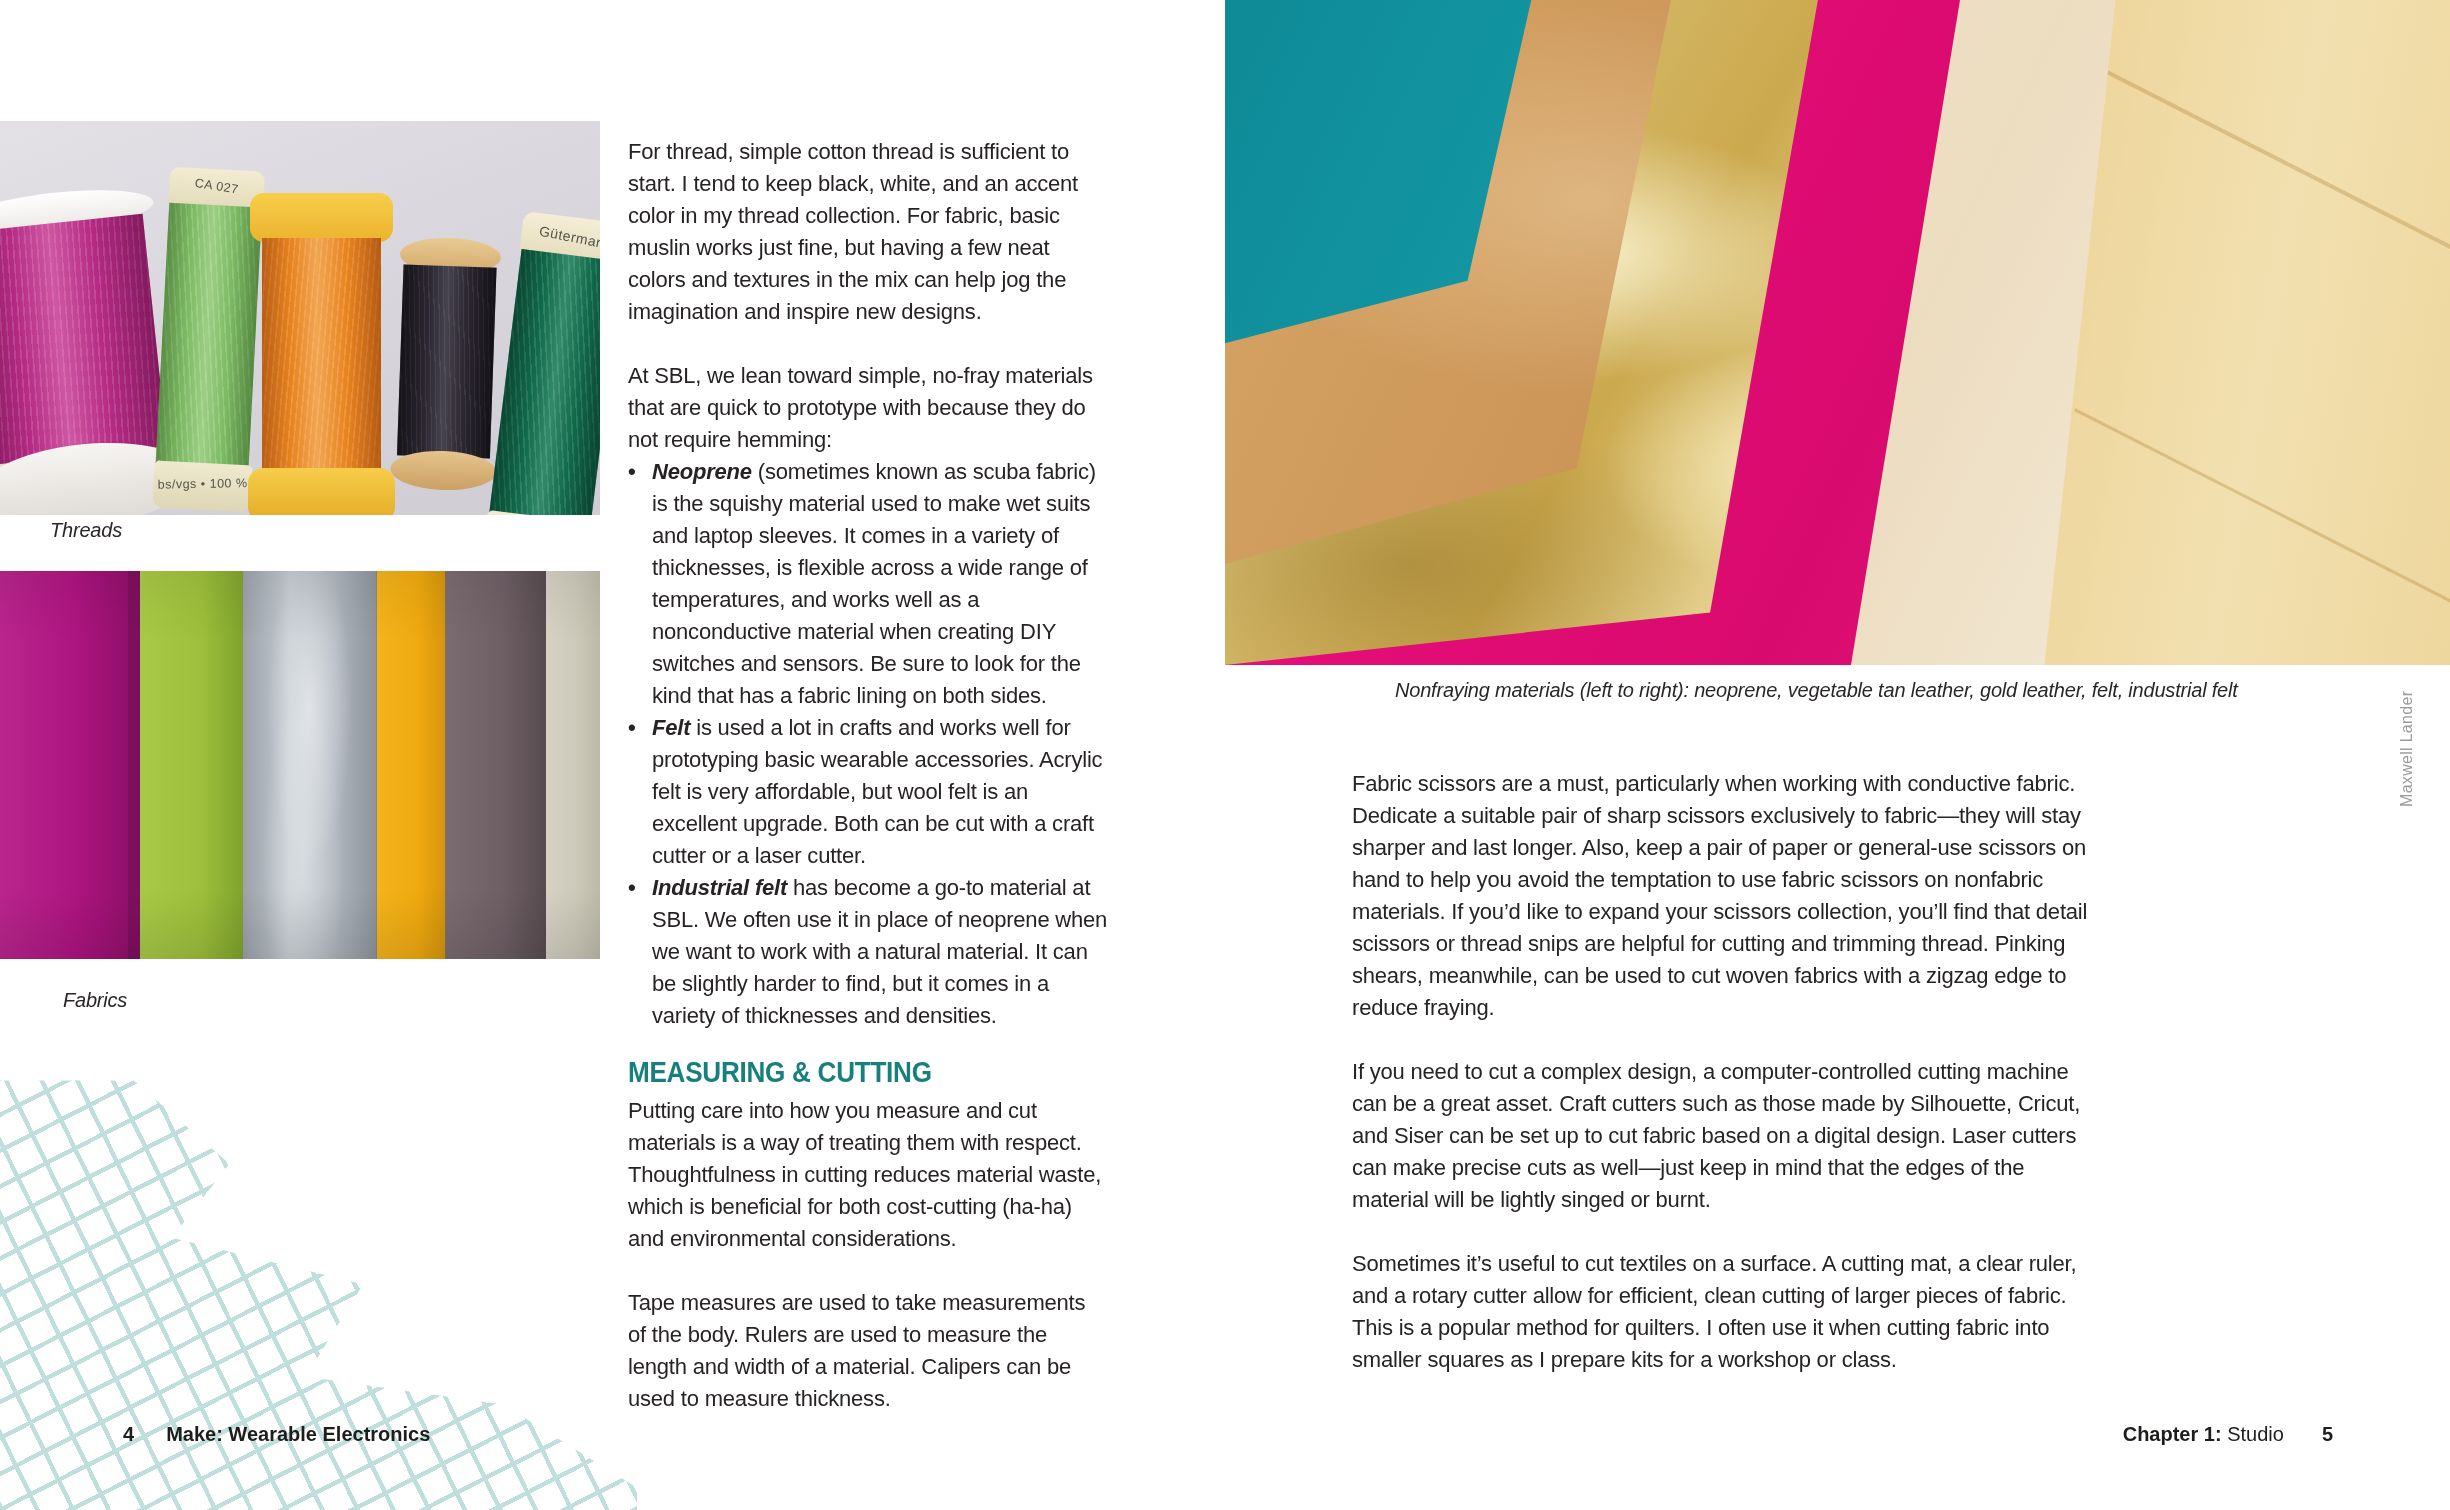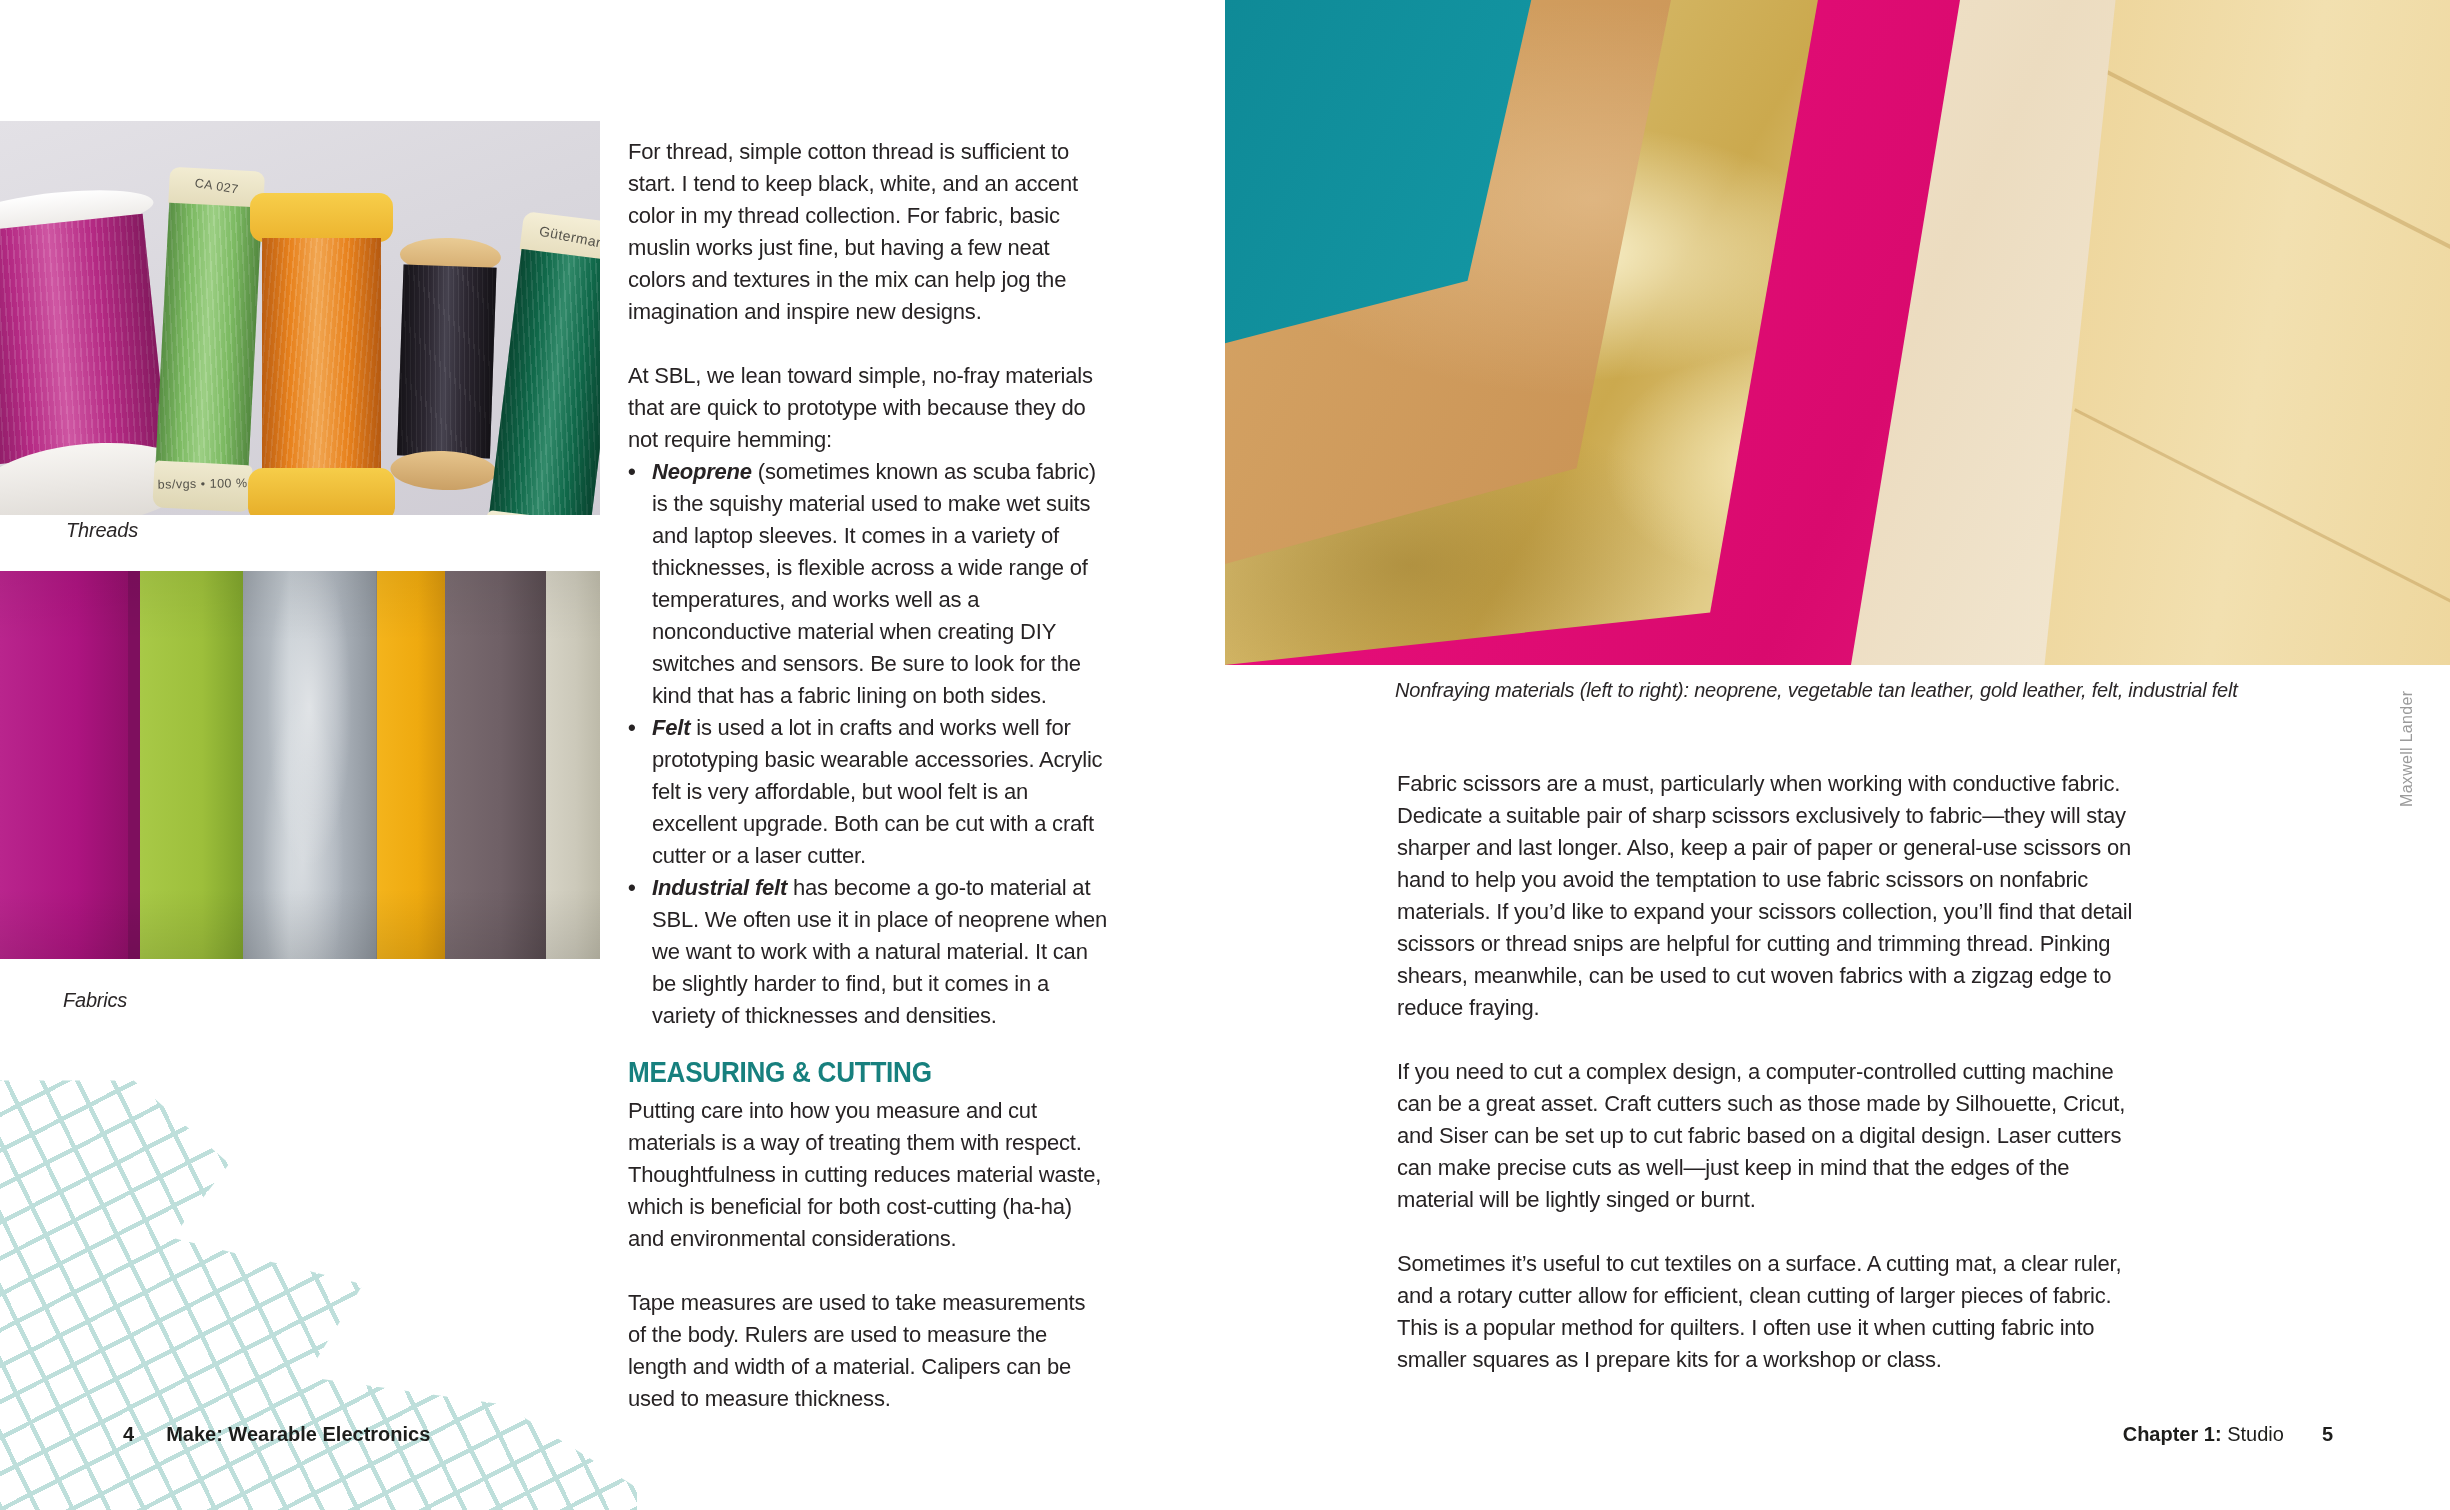--- a/index.html
+++ b/index.html
@@ -118,21 +118,21 @@
       </div>
       <div class="sp-body" style="left:2.2px;top:38px;width:102px;height:267px;background:
             linear-gradient(90deg,rgba(0,30,20,.45),rgba(0,0,0,0) 26%,rgba(170,255,220,.22) 48%,rgba(0,0,0,0) 72%,rgba(0,30,20,.5)),
             repeating-linear-gradient(80deg,rgba(255,255,255,.12) 0 1.6px,rgba(0,0,0,0) 1.6px 5.4px),#10694a;"></div>
       <div class="sp-cap" style="top:301px;width:112px;height:65px;border-radius:6.5px 6.5px 14px 14px;background:linear-gradient(180deg,#f2ecd2,#e0d7b4);">
         
       </div>
     </div>
   </figure>
 
-  <div class="abs caption" style="left:66px;top:518px;">Threads</div>
+  <div class="abs caption" style="left:50px;top:518px;">Threads</div>
 
   <figure class="abs fabrics-photo" style="margin:0;">
     <div class="strip" style="left:0;width:128px;background:linear-gradient(90deg,#b9258d 0%,#ad1480 60%,#93106b 100%);"></div>
     <div class="strip" style="left:128px;width:12px;background:#7e0f5e;"></div>
     <div class="strip" style="left:140px;width:103px;background:linear-gradient(90deg,#a8c947 0%,#9dbf3b 60%,#7fa32c 100%);"></div>
     <div class="strip" style="left:243px;width:133px;background:
         radial-gradient(ellipse at 50% 35%,rgba(255,255,255,.55) 0%,rgba(255,255,255,0) 45%),
         radial-gradient(ellipse at 45% 75%,rgba(255,255,255,.4) 0%,rgba(255,255,255,0) 40%),
         linear-gradient(90deg,#9aa1a9 0%,#c3cad0 35%,#aeb5bd 70%,#8d949c 100%);"></div>
     <div class="strip" style="left:377px;width:68px;background:linear-gradient(90deg,#f4b41c 0%,#efaa0f 60%,#d6950c 100%);"></div>
@@ -179,21 +179,21 @@
     <div class="sheet sheet-pink"></div>
     <div class="sheet sheet-gold"></div>
     <div class="sheet sheet-tan"></div>
     <div class="sheet sheet-teal"></div>
   </figure>
 
   <div class="abs caption" style="left:1349px;top:678px;width:1024px;margin-left:46px;">Nonfraying materials (left to right): neoprene, vegetable tan leather, gold leather, felt, industrial felt</div>
 
   <div class="abs credit-vert" style="left:2398px;top:682px;height:125px;">Maxwell Lander</div>
 
-  <div class="abs bodycol" style="left:1397px;top:768px;width:736px;">
+  <div class="abs bodycol" style="left:1352px;top:768px;width:736px;">
     <p>Fabric scissors are a must, particularly when working with conductive fabric. Dedicate a suitable pair of sharp scissors exclusively to fabric—they will stay sharper and last longer. Also, keep a pair of paper or general-use scissors on hand to help you avoid the temptation to use fabric scissors on nonfabric materials. If you’d like to expand your scissors collection, you’ll find that detail scissors or thread snips are helpful for cutting and trimming thread. Pinking shears, meanwhile, can be used to cut woven fabrics with a zigzag edge to reduce fraying.</p>
     <p>If you need to cut a complex design, a computer-controlled cutting machine can be a great asset. Craft cutters such as those made by Silhouette, Cricut, and Siser can be set up to cut fabric based on a digital design. Laser cutters can make precise cuts as well—just keep in mind that the edges of the material will be lightly singed or burnt.</p>
     <p>Sometimes it’s useful to cut textiles on a surface. A cutting mat, a clear ruler, and a rotary cutter allow for efficient, clean cutting of larger pieces of fabric. This is a popular method for quilters. I often use it when cutting fabric into smaller squares as I prepare kits for a workshop or class.</p>
   </div>
 
   <div class="abs footer" style="right:117px;top:1422px;">
     <span class="b">Chapter 1:</span>
     <span style="white-space:pre;"> </span>
     <span>Studio</span>
     <span style="width:38px;"></span>

